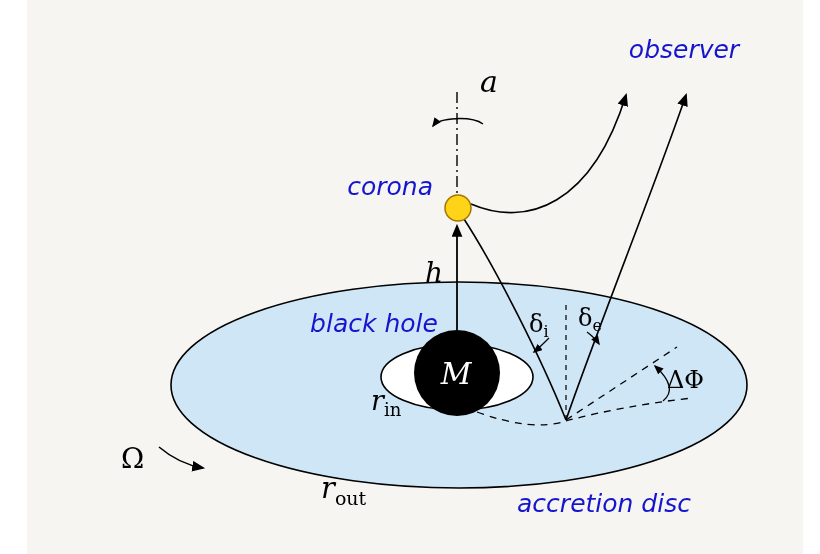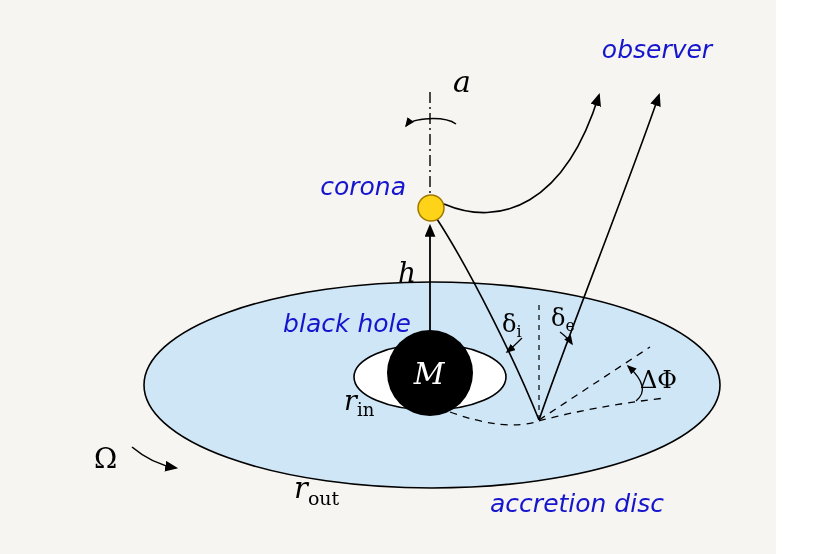--- a/index.html
+++ b/index.html
@@ -1,20 +1,21 @@
 <!DOCTYPE html>
 <html><head>
 <meta charset="utf-8">
 <style>
   html,body{margin:0;padding:0;}
   .stage{
     position:relative;
     width:776px;height:554px;
     overflow:hidden;
     font-family:"DejaVu Sans", sans-serif;
+    padding-left:27px;
   }
   svg{display:block;}
   .t-blue{
     font-family:"DejaVu Sans", sans-serif;
     font-style:italic;
     font-size:25px;
   }
   .t-math{
     font-family:"DejaVu Serif", serif;
     font-style:italic;

